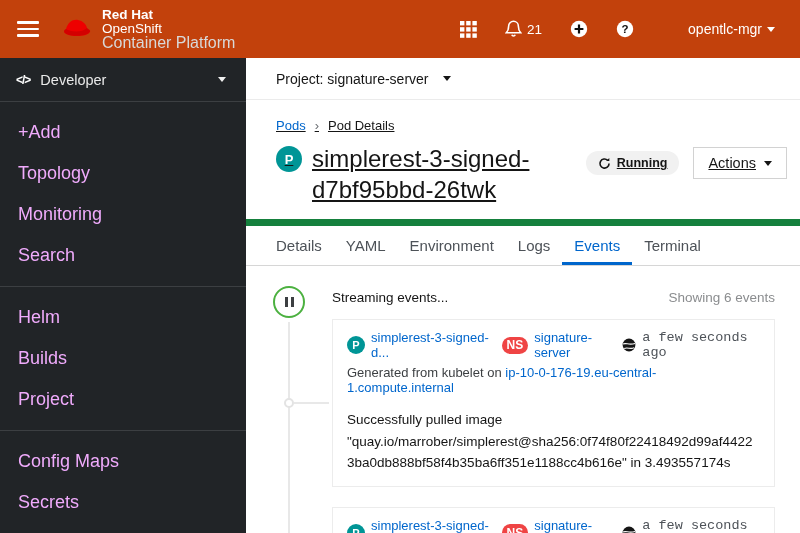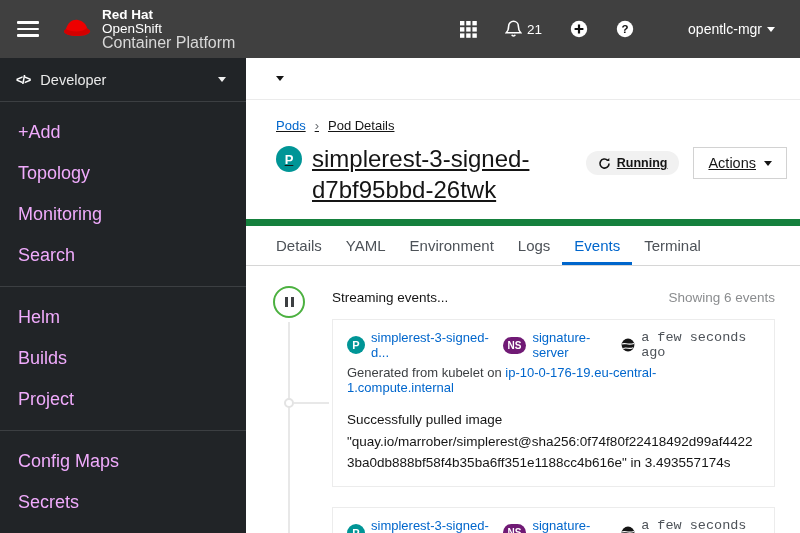--- a/index.html
+++ b/index.html
@@ -1,21 +1,21 @@
 <!DOCTYPE html>
 <html><head>
 <meta charset="utf-8">
 <style>
   * { margin:0; padding:0; box-sizing:border-box; }
   html,body { width:800px; height:533px; overflow:hidden; }
   body { font-family:"Liberation Sans","DejaVu Sans",sans-serif; background:#fff; color:#151515; }
   .app { width:800px; height:533px; display:flex; flex-direction:column; }
 
   
-  .masthead { height:58px; background:#404040; display:flex; align-items:center; flex:0 0 58px; padding:0 16px 0 10px; }
+  .masthead { height:58px; background:#c2410c; display:flex; align-items:center; flex:0 0 58px; padding:0 16px 0 10px; }
   .hamburger { width:36px; height:36px; background:none; border:none; display:flex; flex-direction:column; justify-content:center; gap:4px; cursor:pointer; padding:0 7px; }
   .hamburger span { display:block; height:2.6px; background:#fff; border-radius:1px; }
   .brand { display:flex; align-items:center; margin-left:14px; gap:8px; }
   .brand-text { color:#fff; line-height:14px; }
   .brand-l1 { font-weight:bold; font-size:13.5px; }
   .brand-l2 { font-size:13.5px; }
   .brand-l3 { font-size:16px; color:#d8d8d8; }
   .mast-right { margin-left:auto; display:flex; align-items:center; gap:10px; }
   .mast-btn { background:none; border:none; color:#fff; display:flex; align-items:center; gap:5px; cursor:pointer; padding:6px 9px; font-size:14px; }
   .notif-count { color:#fff; font-size:13.5px; }
@@ -64,21 +64,21 @@
   .stream-label { font-size:13.5px; }
   .showing { margin-left:auto; font-size:13.5px; color:#8b8d8f; }
 
   .event-card { position:relative; margin:14px 25px 0 86px; border:1px solid #ececec; background:#fff; padding:10px 14px 12px 14px; }
   .event-card + .event-card { margin-top:20px; }
   .connector { position:absolute; left:-49px; top:50%; transform:translateY(-50%); display:flex; align-items:center; }
   .dot { width:10px; height:10px; border:2px solid #e3e3e3; border-radius:50%; background:#fff; }
   .stub { width:35px; height:2px; background:#e8e8e8; }
   .card-head { display:flex; align-items:center; gap:6px; font-size:13px; }
   .badge-p.sm { width:18px; height:18px; flex:0 0 18px; font-size:11px; margin-top:0; }
-  .badge-ns { height:17px; padding:0 5px; border-radius:9px; background:#701a75; color:#fff; font-size:10px; font-weight:bold; display:flex; align-items:center; margin-left:6px; }
+  .badge-ns { height:17px; padding:0 5px; border-radius:9px; background:#ef4444; color:#fff; font-size:12px; font-weight:bold; display:flex; align-items:center; margin-left:6px; }
   .res-link { color:#0066cc; text-decoration:none; cursor:pointer; }
   .when { margin-left:auto; display:flex; align-items:center; gap:6px; color:#4d5258; font-size:13.5px;font-family:Liberation Mono, monospace; }
   .card-sub { font-size:13px; color:#3c3f42; margin-top:5px; }
   .card-sub a { color:#0066cc; text-decoration:none; cursor:pointer; }
   .card-msg { margin-top:14px; font-size:13.5px; line-height:1.6; overflow-wrap:anywhere; color:#151515; }
   svg { display:block; }
 </style>
 </head>
 <body>
 
@@ -173,20 +173,21 @@
         <li class="nav-item">Project</li>
       </ul>
       <ul class="nav-section">
         <li class="nav-item">Config Maps</li>
         <li class="nav-item">Secrets</li>
       </ul>
     </nav>
 
     <main class="content">
       <div class="project-bar">
+        <span>Project: signature-server</span>
         <i class="caret"></i>
       </div>
 
       <div class="page-header">
         <div class="breadcrumb">
           <a>Pods</a>
           <span class="crumb-sep">›</span>
           <span>Pod Details</span>
         </div>
         <div class="title-row">

